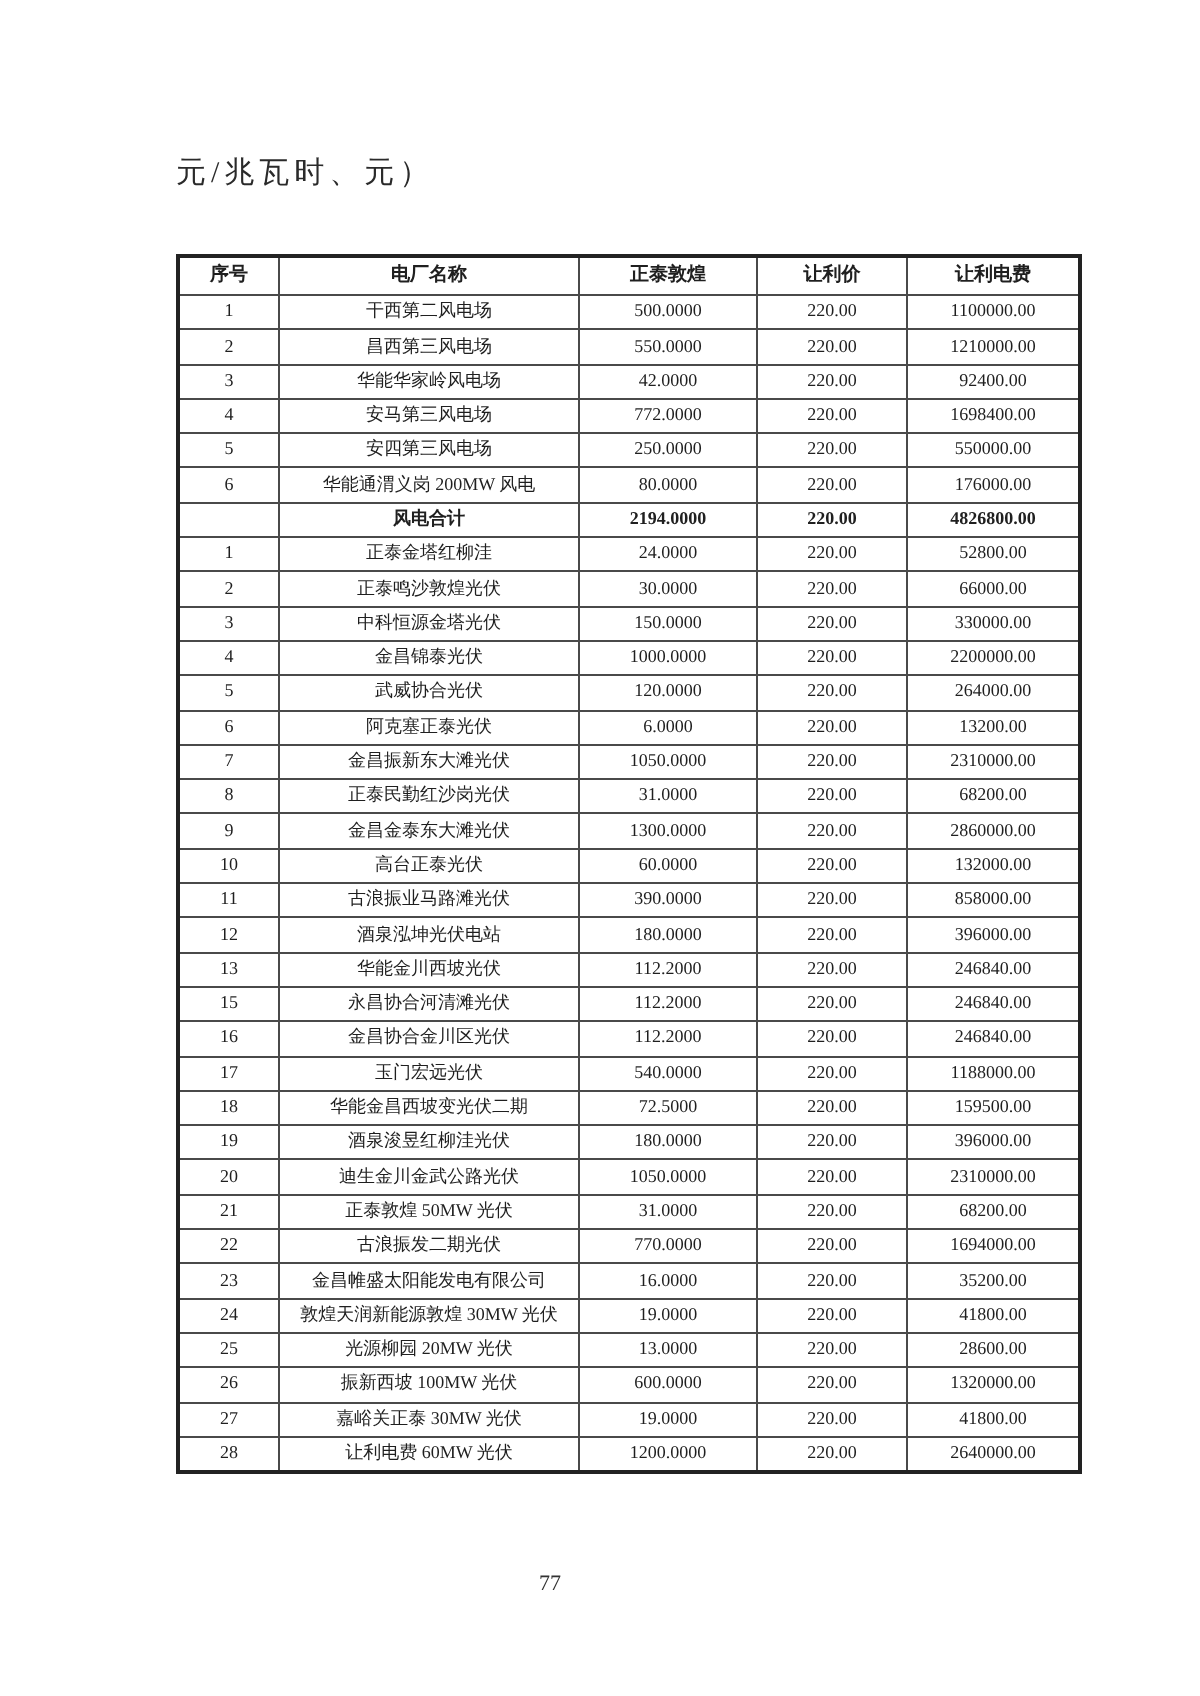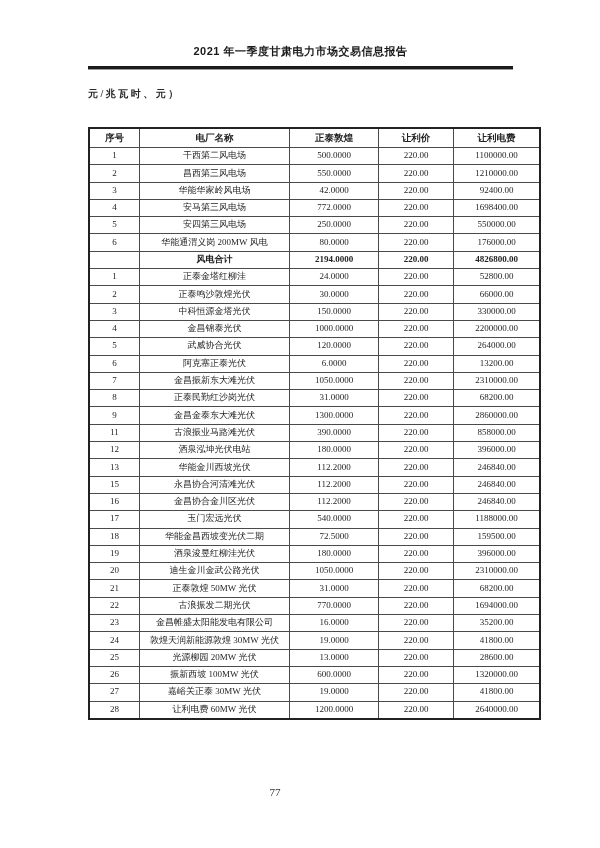--- a/index.html
+++ b/index.html
@@ -25,25 +25,24 @@
     color: #1a1a1a;
     margin-bottom: 7px;
   }
   .header-rule {
     height: 3px;
     background: #1b1b1b;
     border-bottom: 1px solid #9a9a9a;
   }
 
   .unit-note {
-    position: absolute; left: 88px; top: 87px;
-    font-size: 10px;
+    position: absolute; left: 88px; top: 77px;
+    font-size: 15px;
     letter-spacing: 2.5px;
     color: #2a2a2a;
-    font-weight: bold;
   }
 
   table.trading {
     position: absolute; left: 88px; top: 127px;
     width: 425px;
     border-collapse: collapse;
     table-layout: fixed;
     font-size: 9px;
     color: #1f1f1f;
   }
@@ -75,24 +74,20 @@
     text-align: center;
     font-size: 11px;
     color: #333;
   }
 </style>
 </head>
 <body>
 
 <div class="page">
 
-  <div class="running-header">
-    <div class="header-title">2021 年一季度甘肃电力市场交易信息报告</div>
-    <div class="header-rule"></div>
-  </div>
 
   <div class="unit-note">元/兆瓦时、元）</div>
 
   <table class="trading">
     <thead>
       <tr id="header-row">
           <th class="col0">序号</th>
           <th class="col1">电厂名称</th>
           <th class="col2">正泰敦煌</th>
           <th class="col3">让利价</th>
@@ -206,20 +201,27 @@
           <td class="col4">68200.00</td>
         </tr>
         <tr>
           <td class="col0">9</td>
           <td class="col1">金昌金泰东大滩光伏</td>
           <td class="col2">1300.0000</td>
           <td class="col3">220.00</td>
           <td class="col4">2860000.00</td>
         </tr>
         <tr>
+          <td class="col0">10</td>
+          <td class="col1">高台正泰光伏</td>
+          <td class="col2">60.0000</td>
+          <td class="col3">220.00</td>
+          <td class="col4">132000.00</td>
+        </tr>
+        <tr>
           <td class="col0">11</td>
           <td class="col1">古浪振业马路滩光伏</td>
           <td class="col2">390.0000</td>
           <td class="col3">220.00</td>
           <td class="col4">858000.00</td>
         </tr>
         <tr>
           <td class="col0">12</td>
           <td class="col1">酒泉泓坤光伏电站</td>
           <td class="col2">180.0000</td>

